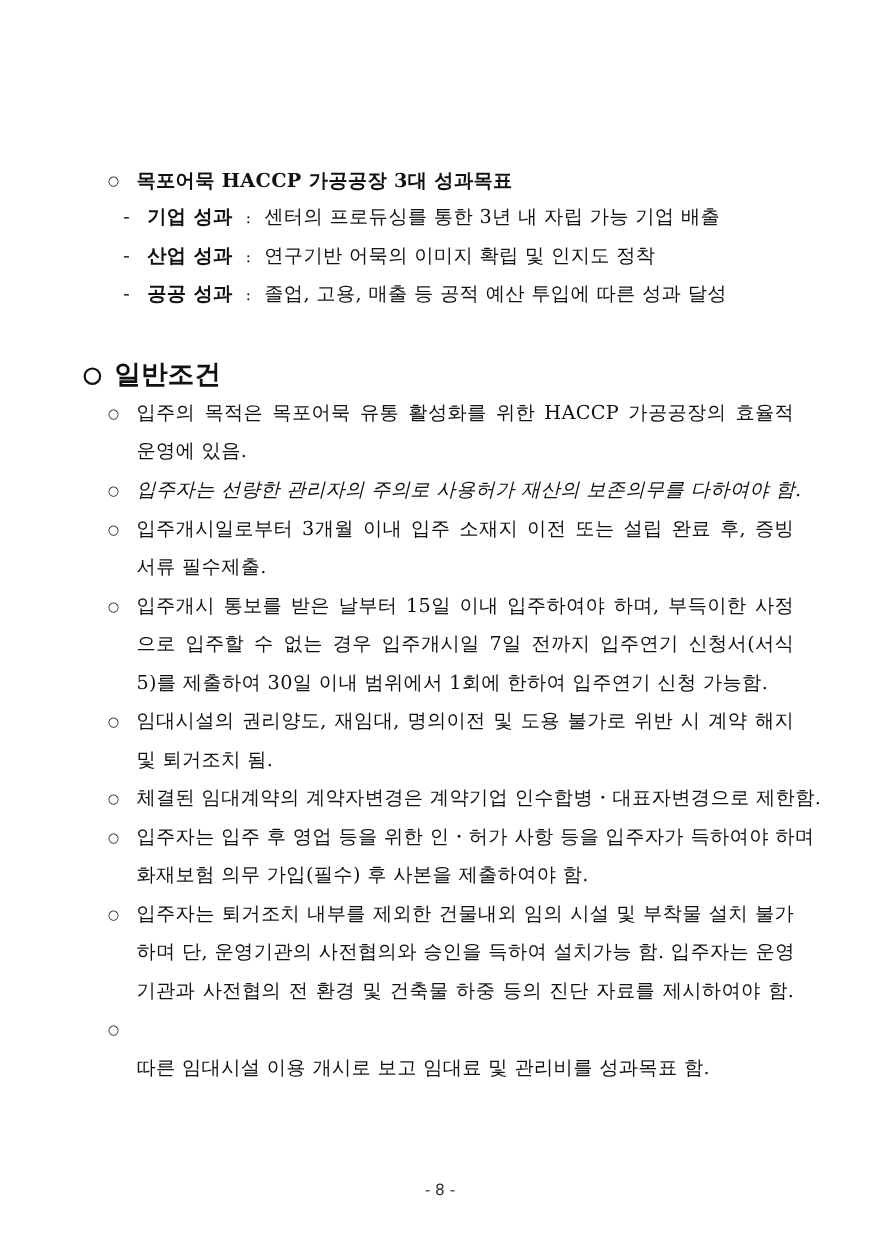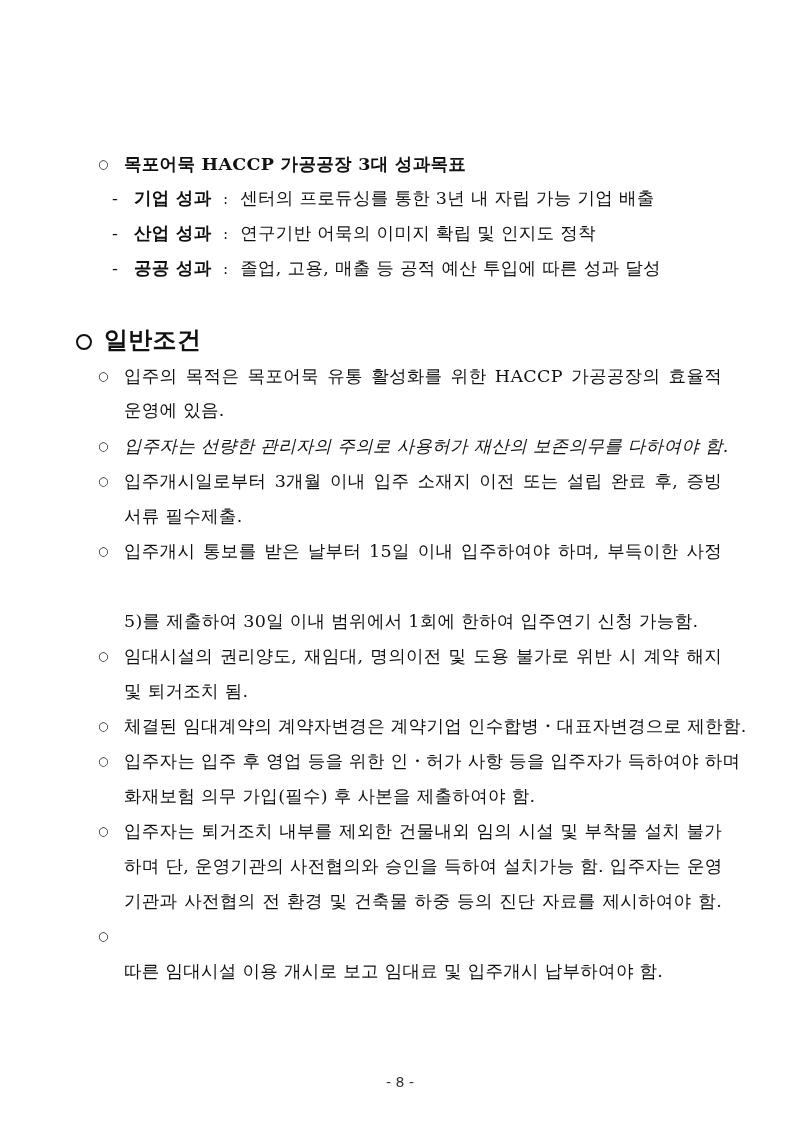--- a/index.html
+++ b/index.html
@@ -71,20 +71,21 @@
   <div class="line" style="left:98px; top:453px;">
     <span class="sub-bullet">○</span>
   </div>
   <div class="line justify" style="left:124px; top:453px; width:598px;">입주개시일로부터 3개월 이내 입주 소재지 이전 또는 설립 완료 후, 증빙</div>
   <div class="line" style="left:124px; top:488px;">서류 필수제출.</div>
 
   <div class="line" style="left:98px; top:523px;">
     <span class="sub-bullet">○</span>
   </div>
   <div class="line justify" style="left:124px; top:523px; width:598px;">입주개시 통보를 받은 날부터 15일 이내 입주하여야 하며, 부득이한 사정</div>
+  <div class="line justify" style="left:124px; top:558px; width:598px;">으로 입주할 수 없는 경우 입주개시일 7일 전까지 입주연기 신청서(서식</div>
   <div class="line" style="left:124px; top:593px;">5)를 제출하여 30일 이내 범위에서 1회에 한하여 입주연기 신청 가능함.</div>
 
   <div class="line" style="left:98px; top:628px;">
     <span class="sub-bullet">○</span>
   </div>
   <div class="line justify" style="left:124px; top:628px; width:598px;">임대시설의 권리양도, 재임대, 명의이전 및 도용 불가로 위반 시 계약 해지</div>
   <div class="line" style="left:124px; top:663px;">및 퇴거조치 됨.</div>
 
   <div class="line" style="left:98px; top:698px;">
     <span class="sub-bullet">○</span>
@@ -100,16 +101,16 @@
   <div class="line" style="left:98px; top:803px;">
     <span class="sub-bullet">○</span>
   </div>
   <div class="line justify" style="left:124px; top:803px; width:598px;">입주자는 퇴거조치 내부를 제외한 건물내외 임의 시설 및 부착물 설치 불가</div>
   <div class="line justify" style="left:124px; top:838px; width:598px;">하며 단, 운영기관의 사전협의와 승인을 득하여 설치가능 함. 입주자는 운영</div>
   <div class="line justify" style="left:124px; top:873px; width:598px;">기관과 사전협의 전 환경 및 건축물 하중 등의 진단 자료를 제시하여야 함.</div>
 
   <div class="line" style="left:98px; top:908px;">
     <span class="sub-bullet">○</span>
   </div>
-  <div class="line" style="left:124px; top:943px;">따른 임대시설 이용 개시로 보고 임대료 및 입주개시 납부하여야 함.</div>
+  <div class="line" style="left:124px; top:943px;">따른 임대시설 이용 개시로 보고 임대료 및 관리비를 성과목표 함.</div>
 
   <div class="page-num">- 8 -</div>
 </div>
 
 </body></html>

